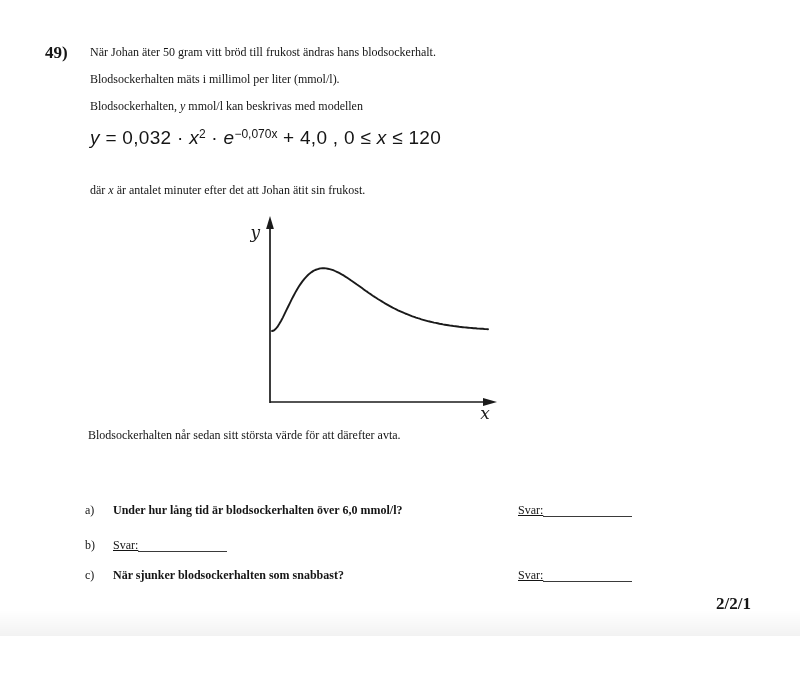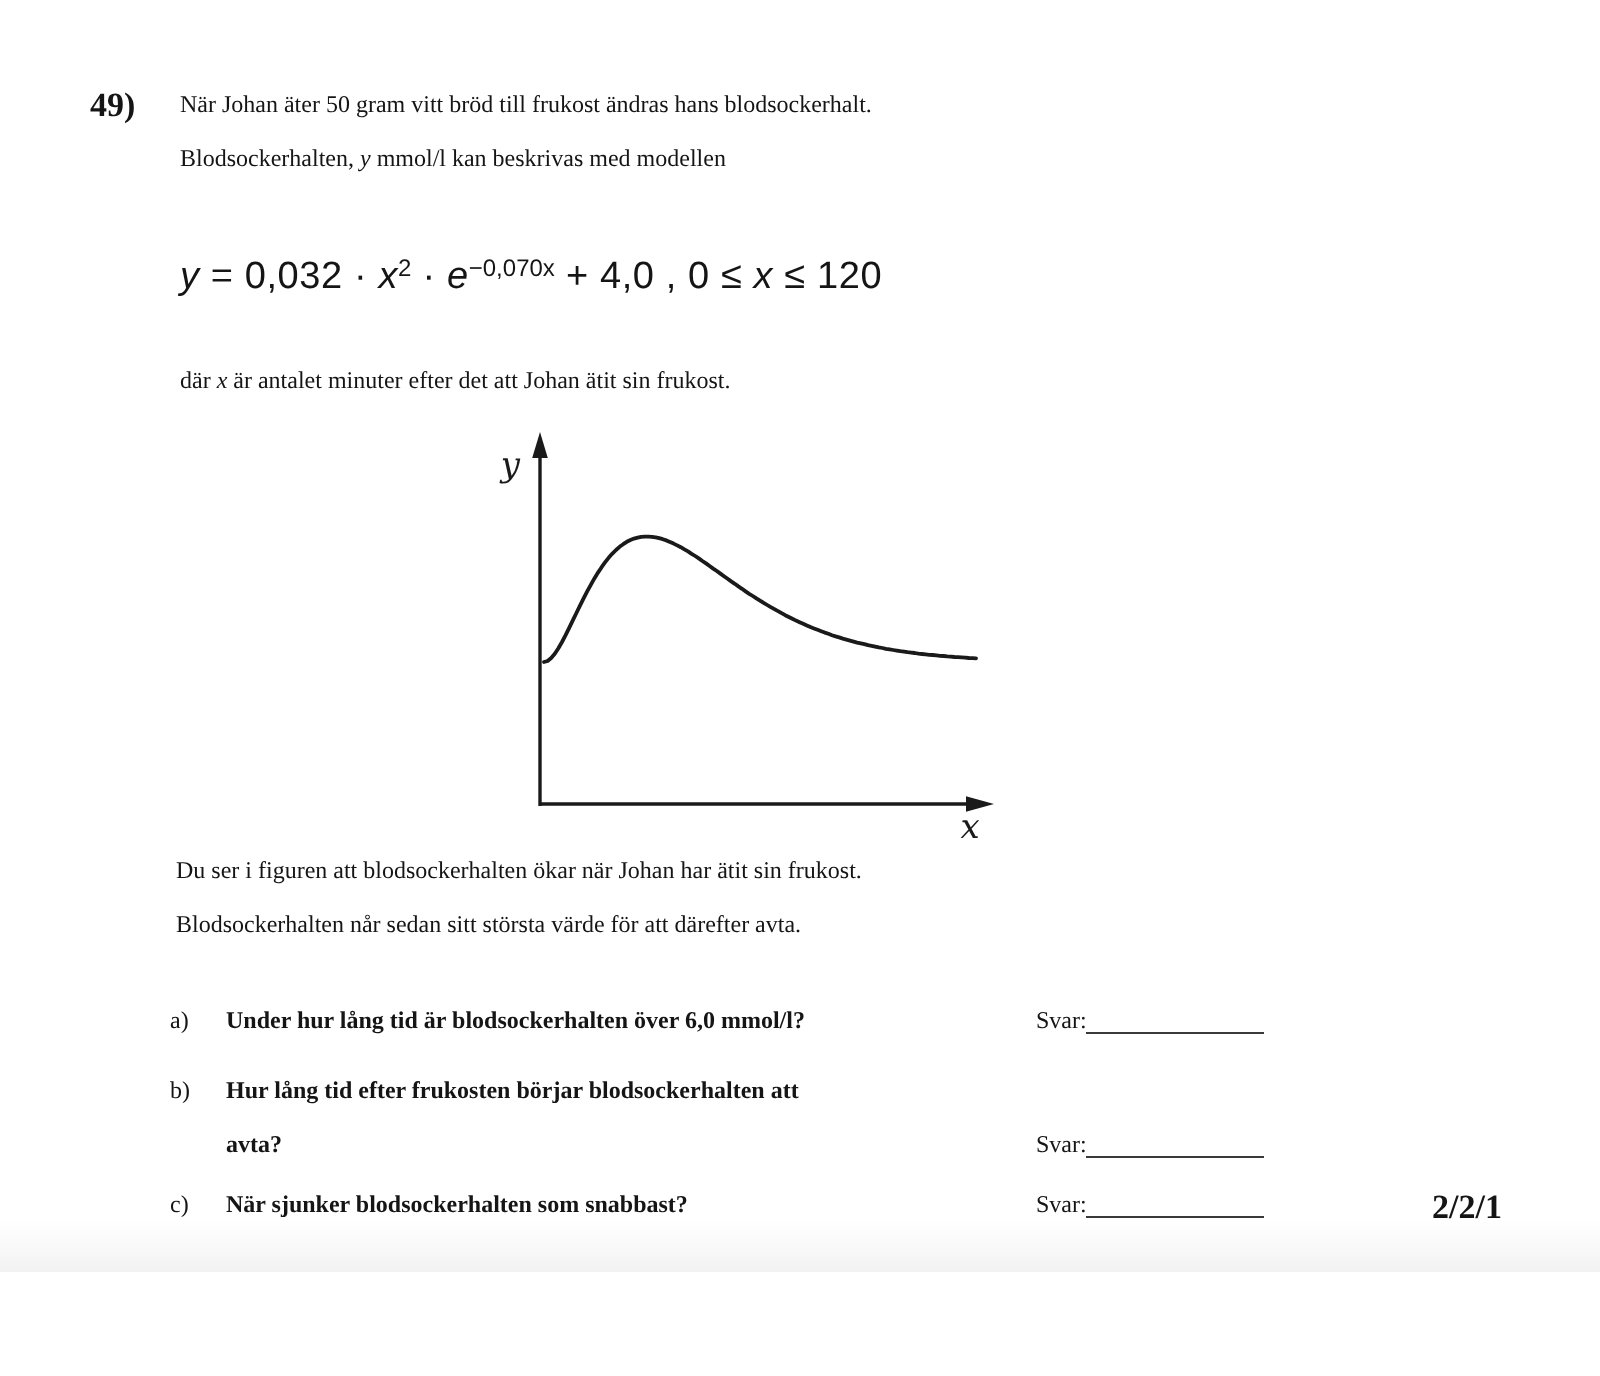--- a/index.html
+++ b/index.html
@@ -24,41 +24,42 @@
   #formula sup{font-size:12px;vertical-align:6px;letter-spacing:0;}
   #where-line{left:90px;top:177px;}
   #figure{left:230px;top:210px;}
   #observe{left:88px;top:422px;width:640px;}
   #questions{left:85px;top:497px;width:670px;}
   .q-row{display:flex;align-items:flex-end;}
   .q-row-a{margin-bottom:8px;}
   .q-row-b{margin-bottom:3px;}
   .q-label{flex:0 0 28px;}
   .q-text{flex:0 0 405px;font-weight:bold;}
-  .q-svar{white-space:nowrap;}
+  .q-svar{white-space:nowrap;text-decoration:underline;}
   .svar-line{
     display:inline-block;width:89px;height:1px;
     border-bottom:1.5px solid #3a3a3a;
     vertical-align:-3px;
   }
   #score{left:716px;top:594px;font-size:17px;font-weight:bold;}
   #bottom-shade{
     left:0;bottom:0;width:800px;height:26px;
     background:linear-gradient(to bottom, rgba(0,0,0,0) 0%, rgba(0,0,0,0.05) 100%);
   }
 </style>
 </head>
 <body>
 
 <div id="page">
 
   <div id="q-number" class="abs body-text">49)</div>
 
   <div id="intro" class="abs body-text">
     <div>När Johan äter 50 gram vitt bröd till frukost ändras hans blodsockerhalt.</div>
+    <div>Blodsockerhalten mäts i millimol per liter (mmol/l).</div>
     <div><span>Blodsockerhalten, </span><span class="var">y</span><span> mmol/l kan beskrivas med modellen</span></div>
   </div>
 
   <div id="formula" class="abs"><span class="var">y</span><span> = 0,032 · </span><span class="var">x</span><sup>2</sup><span> · </span><span class="var">e</span><sup>−0,070x</sup><span> + 4,0 , 0 ≤ </span><span class="var">x</span><span> ≤ 120</span></div>
 
   <div id="where-line" class="abs body-text"><span>där </span><span class="var">x</span><span> är antalet minuter efter det att Johan ätit sin frukost.</span></div>
 
   <svg id="figure" class="abs" width="280" height="212" viewBox="0 0 280 212">
 
     <polyline points="42.0,121.0 43.8,120.5 45.6,119.0 47.4,116.9 49.2,114.1 51.0,111.0 52.8,107.6 54.6,103.9 56.4,100.2 58.2,96.5 60.0,92.8 61.8,89.2 63.6,85.7 65.4,82.4 67.2,79.2 69.0,76.3 70.8,73.6 72.6,71.1 74.4,68.8 76.2,66.8 78.0,65.0 79.8,63.4 81.6,62.1 83.4,60.9 85.2,60.0 87.0,59.3 88.8,58.8 90.6,58.4 92.4,58.3 94.2,58.3 96.0,58.4 97.8,58.7 99.6,59.1 101.4,59.6 103.2,60.2 105.0,61.0 106.8,61.8 108.6,62.7 110.4,63.6 112.2,64.7 114.0,65.7 115.8,66.9 117.6,68.0 119.4,69.2 121.2,70.5 123.0,71.7 124.8,73.0 126.6,74.3 128.4,75.5 130.2,76.8 132.0,78.1 133.8,79.4 135.6,80.7 137.4,81.9 139.2,83.2 141.0,84.4 142.8,85.7 144.6,86.9 146.4,88.0 148.2,89.2 150.0,90.3 151.8,91.4 153.6,92.5 155.4,93.6 157.2,94.6 159.0,95.6 160.8,96.6 162.6,97.6 164.4,98.5 166.2,99.4 168.0,100.3 169.8,101.1 171.6,101.9 173.4,102.7 175.2,103.5 177.0,104.2 178.8,104.9 180.6,105.6 182.4,106.3 184.2,106.9 186.0,107.6 187.8,108.2 189.6,108.7 191.4,109.3 193.2,109.8 195.0,110.3 196.8,110.8 198.6,111.3 200.4,111.7 202.2,112.1 204.0,112.6 205.8,112.9 207.6,113.3 209.4,113.7 211.2,114.0 213.0,114.4 214.8,114.7 216.6,115.0 218.4,115.3 220.2,115.6 222.0,115.8 223.8,116.1 225.6,116.3 227.4,116.5 229.2,116.8 231.0,117.0 232.8,117.2 234.6,117.4 236.4,117.5 238.2,117.7 240.0,117.9 241.8,118.0 243.6,118.2 245.4,118.3 247.2,118.5 249.0,118.6 250.8,118.7 252.6,118.8 254.4,119.0 256.2,119.1 258.0,119.2" fill="none" stroke="#1a1a1a" stroke-width="1.9" stroke-linecap="round" stroke-linejoin="round"></polyline>
@@ -67,40 +68,35 @@
     <polygon points="40,6 36.1,19 43.9,19" fill="#1a1a1a"></polygon>
 
     <line x1="40" y1="192" x2="256" y2="192" stroke="#1a1a1a" stroke-width="1.7"></line>
     <polygon points="267,192 253,188.1 253,195.9" fill="#1a1a1a"></polygon>
 
     <text x="30" y="28" text-anchor="end" font-size="17" font-style="italic" font-family="DejaVu Serif, Liberation Serif, serif" fill="#1a1a1a">y</text>
     <text x="255" y="209" text-anchor="middle" font-size="17" font-style="italic" font-family="DejaVu Serif, Liberation Serif, serif" fill="#1a1a1a">x</text>
   </svg>
 
   <div id="observe" class="abs body-text">
-    <div>Du ser i figuren att blodsockerhalten ökar när Johan har ätit sin frukost.</div>
     <div>Blodsockerhalten når sedan sitt största värde för att därefter avta.</div>
   </div>
 
   <div id="questions" class="abs body-text">
 
     <div class="q-row q-row-a">
       <div class="q-label">a)</div>
       <div class="q-text">
         <div>Under hur lång tid är blodsockerhalten över 6,0 mmol/l?</div>
       </div>
       <div class="q-svar"><span>Svar:</span><span class="svar-line"></span></div>
     </div>
 
     <div class="q-row q-row-b">
       <div class="q-label" style="align-self:flex-start;">b)</div>
-      <div class="q-text">
-        <div>Hur lång tid efter frukosten börjar blodsockerhalten att</div>
-        <div>avta?</div>
-      </div>
       <div class="q-svar"><span>Svar:</span><span class="svar-line"></span></div>
     </div>
 
     <div class="q-row">
       <div class="q-label">c)</div>
       <div class="q-text">
         <div>När sjunker blodsockerhalten som snabbast?</div>
       </div>
       <div class="q-svar"><span>Svar:</span><span class="svar-line"></span></div>
     </div>

